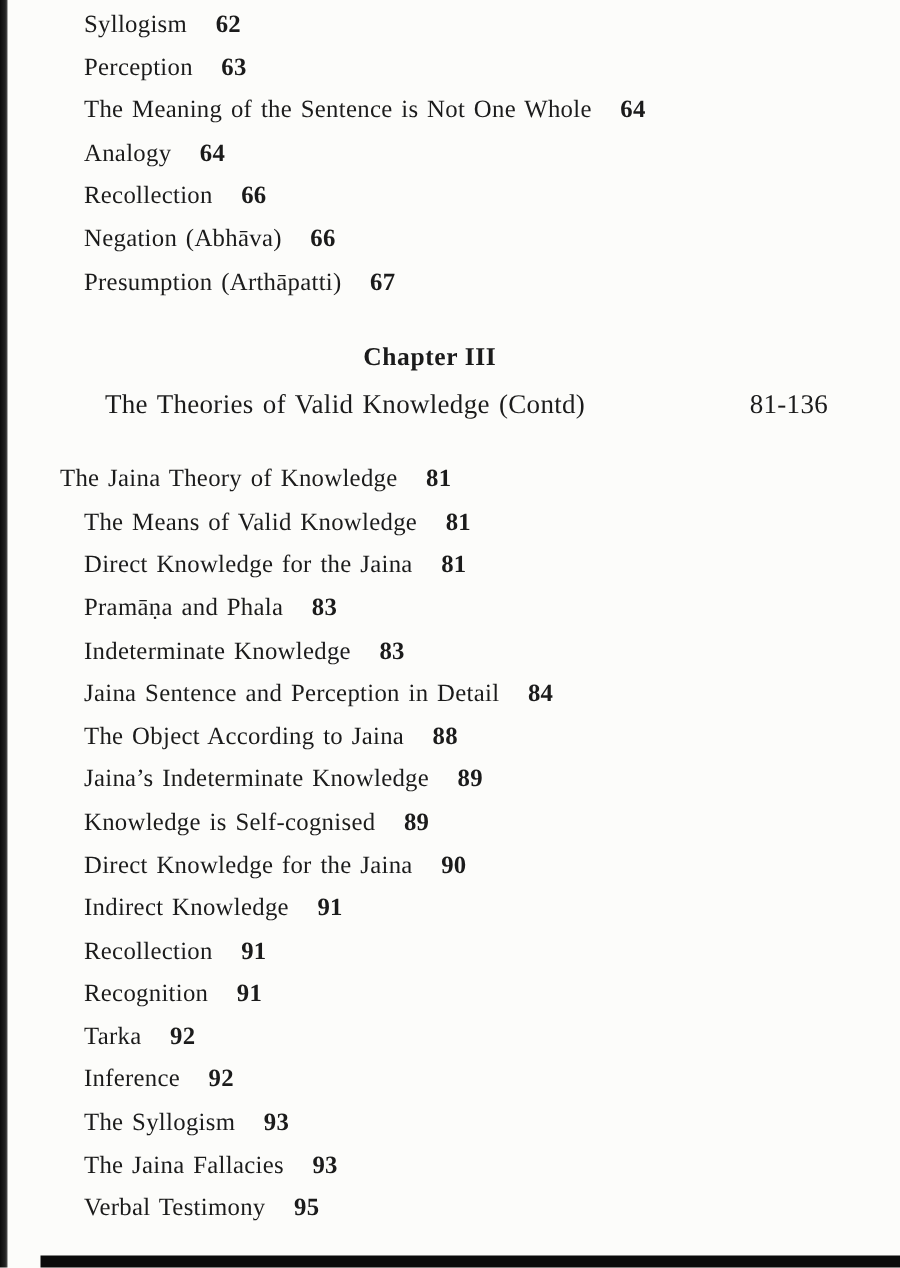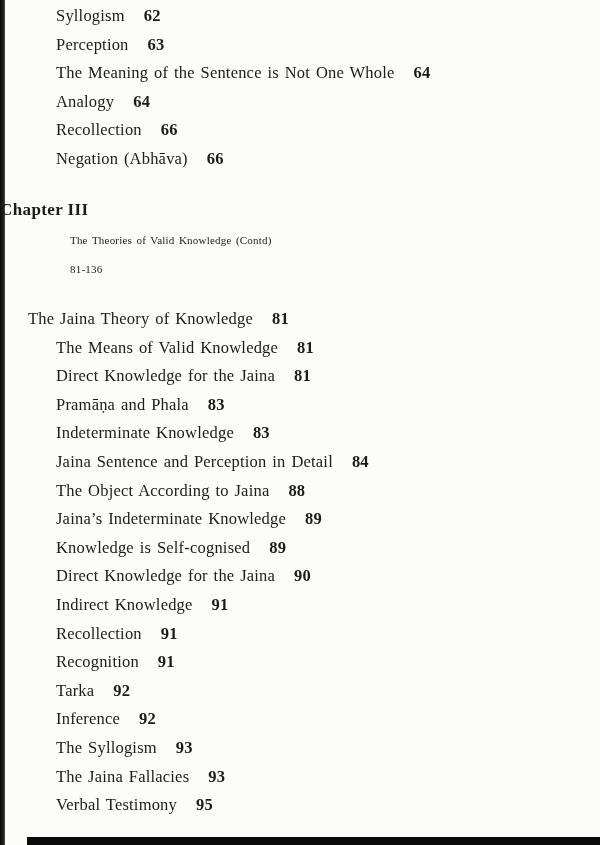--- a/index.html
+++ b/index.html
@@ -32,42 +32,42 @@
   .toc-row {
     display: flex;
     align-items: baseline;
     font-size: 16.5px;
     line-height: 28.6px;
     padding-left: 56px;
     letter-spacing: 0.2px;
     word-spacing: 1.5px;
     white-space: nowrap;
   }
-  .toc-row.level-0 { padding-left: 28px; align-items: center; }
+  .toc-row.level-0 { padding-left: 40px; align-items: center; }
   .toc-page { margin-left: 19px; font-weight: bold; }
   .chapter-heading {
     margin-top: 22px;
+    text-align: center;
     padding-right: 27px;
     font-size: 17px;
     font-weight: bold;
     line-height: 28.5px;
     letter-spacing: 0.4px;
   }
   .chapter-entry {
     display: flex;
     justify-content: space-between;
     align-items: baseline;
     margin-top: 2px;
     padding-left: 70px;
     padding-right: 48px;
-    font-size: 11px;
+    font-size: 18px;
     line-height: 28.5px;
     letter-spacing: 0.2px;
     word-spacing: 1.5px;
-    flex-direction: column;
   }
   .section-list { margin-top: 22px; }
 </style>
 </head>
 <body>
 
 <div class="scan-edge-left"></div>
 <div class="scan-edge-bottom"></div>
 
 <div class="content">
@@ -97,20 +97,24 @@
   <div class="toc-row">
     <span class="toc-label">Recollection</span>
     <span class="toc-page">66</span>
   </div>
 
   <div class="toc-row">
     <span class="toc-label">Negation (Abhāva)</span>
     <span class="toc-page">66</span>
   </div>
 
+  <div class="toc-row">
+    <span class="toc-label">Presumption (Arthāpatti)</span>
+    <span class="toc-page">67</span>
+  </div>
 </div>
 
   <div class="chapter-heading">Chapter III</div>
 
   <div class="chapter-entry">
     <span class="toc-label">The Theories of Valid Knowledge (Contd)</span>
     <span class="toc-page-range">81-136</span>
   </div>
 
   <div class="toc-list section-list" id="section-list">

